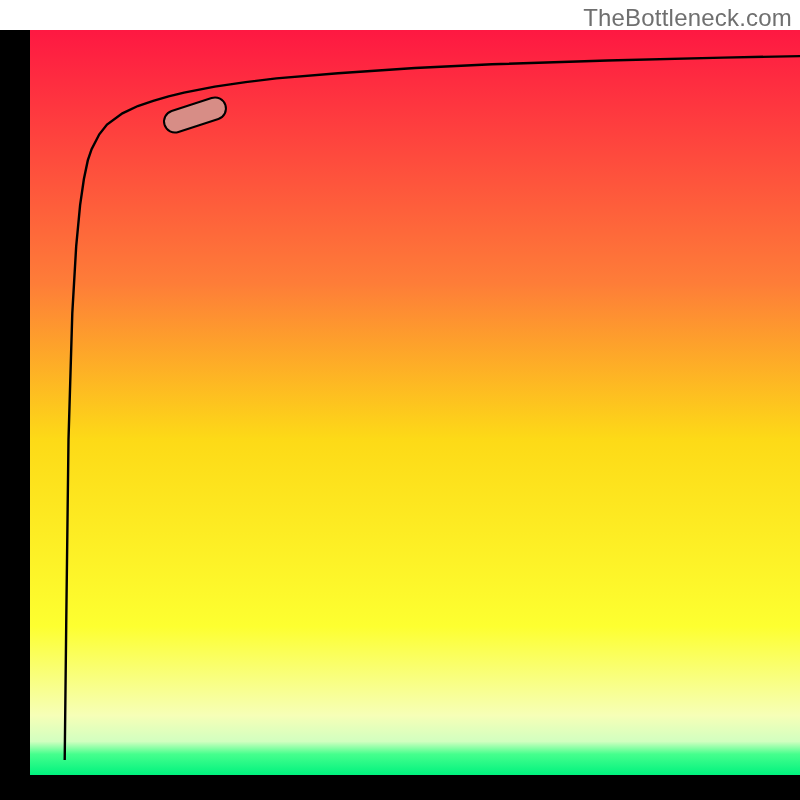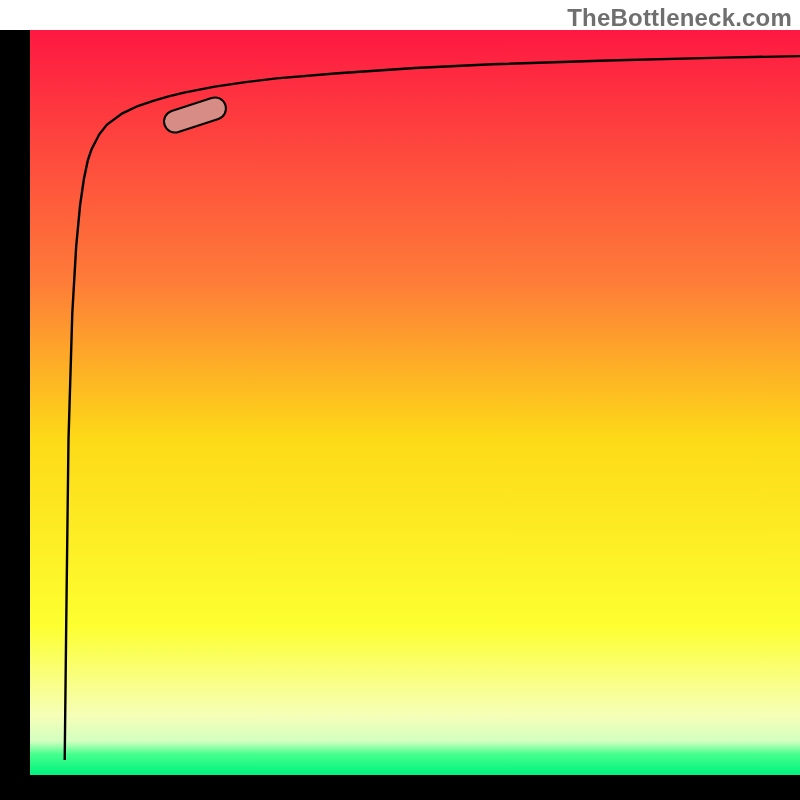--- a/index.html
+++ b/index.html
@@ -14,21 +14,21 @@
   .stage {
     position: relative;
     width: 800px;
     height: 800px;
   }
   .watermark {
     position: absolute;
     top: 4px;
     right: 8px;
     font-size: 24px;
-    font-weight: 700;
+    font-weight: 400;
     color: #6f6f6f;
     letter-spacing: 0.2px;
     user-select: none;
   }
   svg.plot {
     position: absolute;
     left: 0;
     top: 0;
     width: 800px;
     height: 800px;

